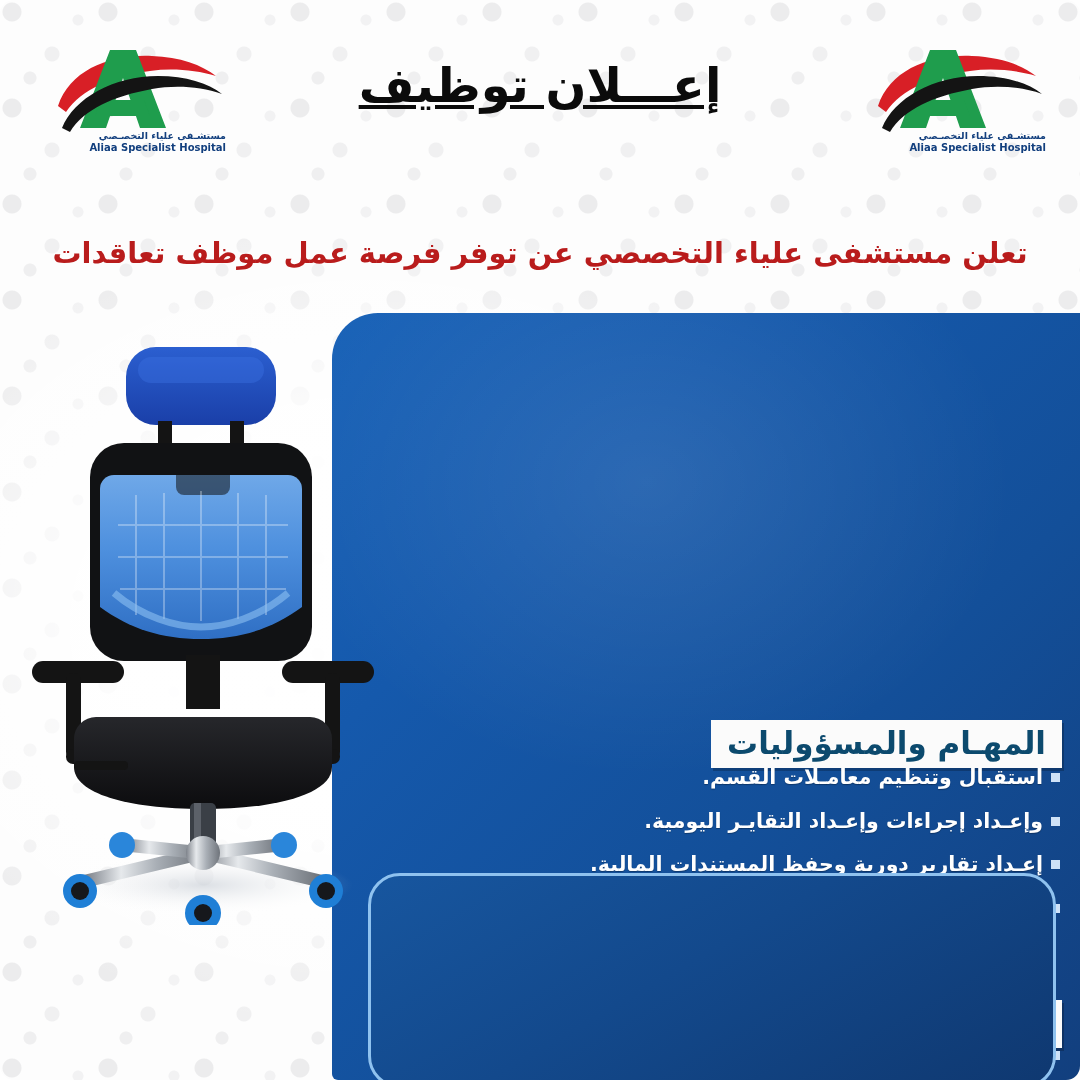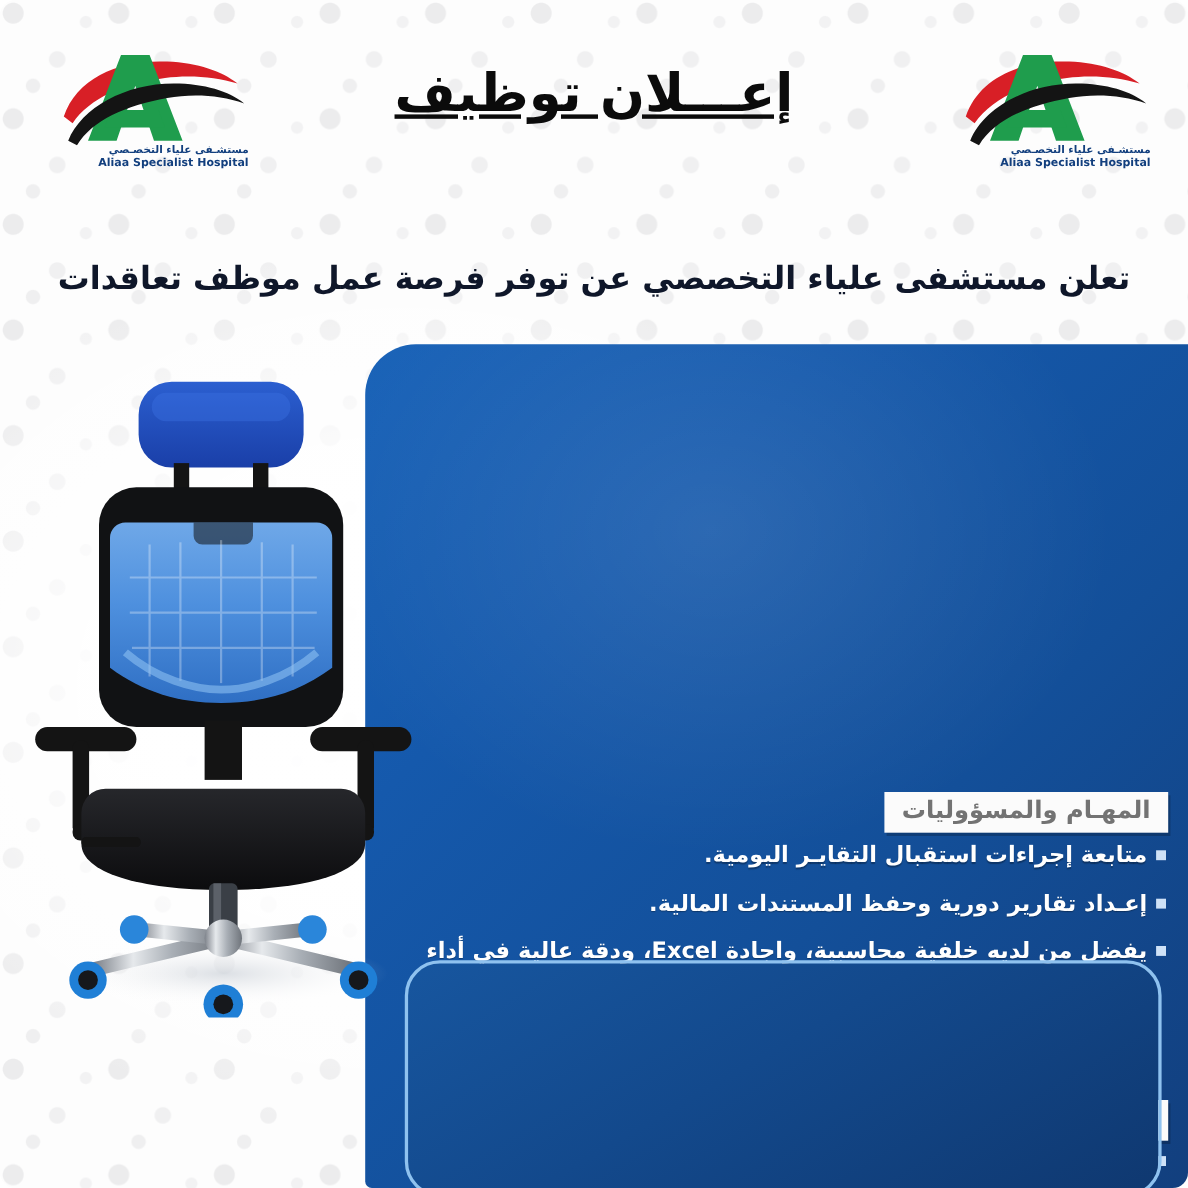--- a/index.html
+++ b/index.html
@@ -71,21 +71,21 @@
   
   .subtitle {
     position: absolute;
     left: 40px; right: 40px;
     top: 236px;
     z-index: 6;
     text-align: center;
     direction: rtl;
     font-size: 29px;
     font-weight: 700;
-    color: #0f172a;
+    color: #b91c1c;
     letter-spacing: 0px;
   }
 
   
   .panel {
     position: absolute;
     left: 332px;
     top: 313px;
     width: 748px;
     height: 767px;
@@ -99,22 +99,22 @@
     inset: 0;
     border-top-left-radius: 46px;
     background: radial-gradient(ellipse 70% 55% at 42% 22%, rgba(255,255,255,0.10), rgba(255,255,255,0) 70%);
     pointer-events: none;
   }
 
   
   .section-badge {
     position: absolute;
     background: #fbfbfb;
-    color: #737373;
-    font-size: 22px;
+    color: #0c4a6e;
+    font-size: 31px;
     font-weight: 700;
     direction: rtl;
     padding: 5px 16px 7px 16px;
     white-space: nowrap;
     box-shadow: 2px 3px 0 rgba(0,0,0,0.22);
   }
   .badge-duties { right: 18px; top: 407px; }
   .badge-terms  { right: 18px; top: 687px; }
 
   
@@ -222,21 +222,25 @@
   <div class="subtitle">تعلن مستشفى علياء التخصصي عن توفر فرصة عمل موظف تعاقدات</div>
 
   <div class="panel">
     <div class="panel-sheen"></div>
 
     <div class="section-badge badge-duties">المهـام والمسؤوليات</div>
 
     <div class="bullet-list list-duties">
       <div class="bullet-item">
         <span class="bullet-marker"></span>
-        <span class="bullet-text">متابعة إجراءات استقبال التقايـر اليومية.</span>
+        <span class="bullet-text">استقبال وتنظيم معامـلات القسم.</span>
+      </div>
+      <div class="bullet-item">
+        <span class="bullet-marker"></span>
+        <span class="bullet-text">وإعـداد إجراءات وإعـداد التقايـر اليومية.</span>
       </div>
       <div class="bullet-item">
         <span class="bullet-marker"></span>
         <span class="bullet-text">إعـداد تقارير دورية وحفظ المستندات المالية.</span>
       </div>
       <div class="bullet-item">
         <span class="bullet-marker"></span>
         <span class="bullet-text">يفضل من لديه خلفية محاسبية، واجادة Excel، ودقة عالية في أداء العمل.</span>
       </div>
     </div>

